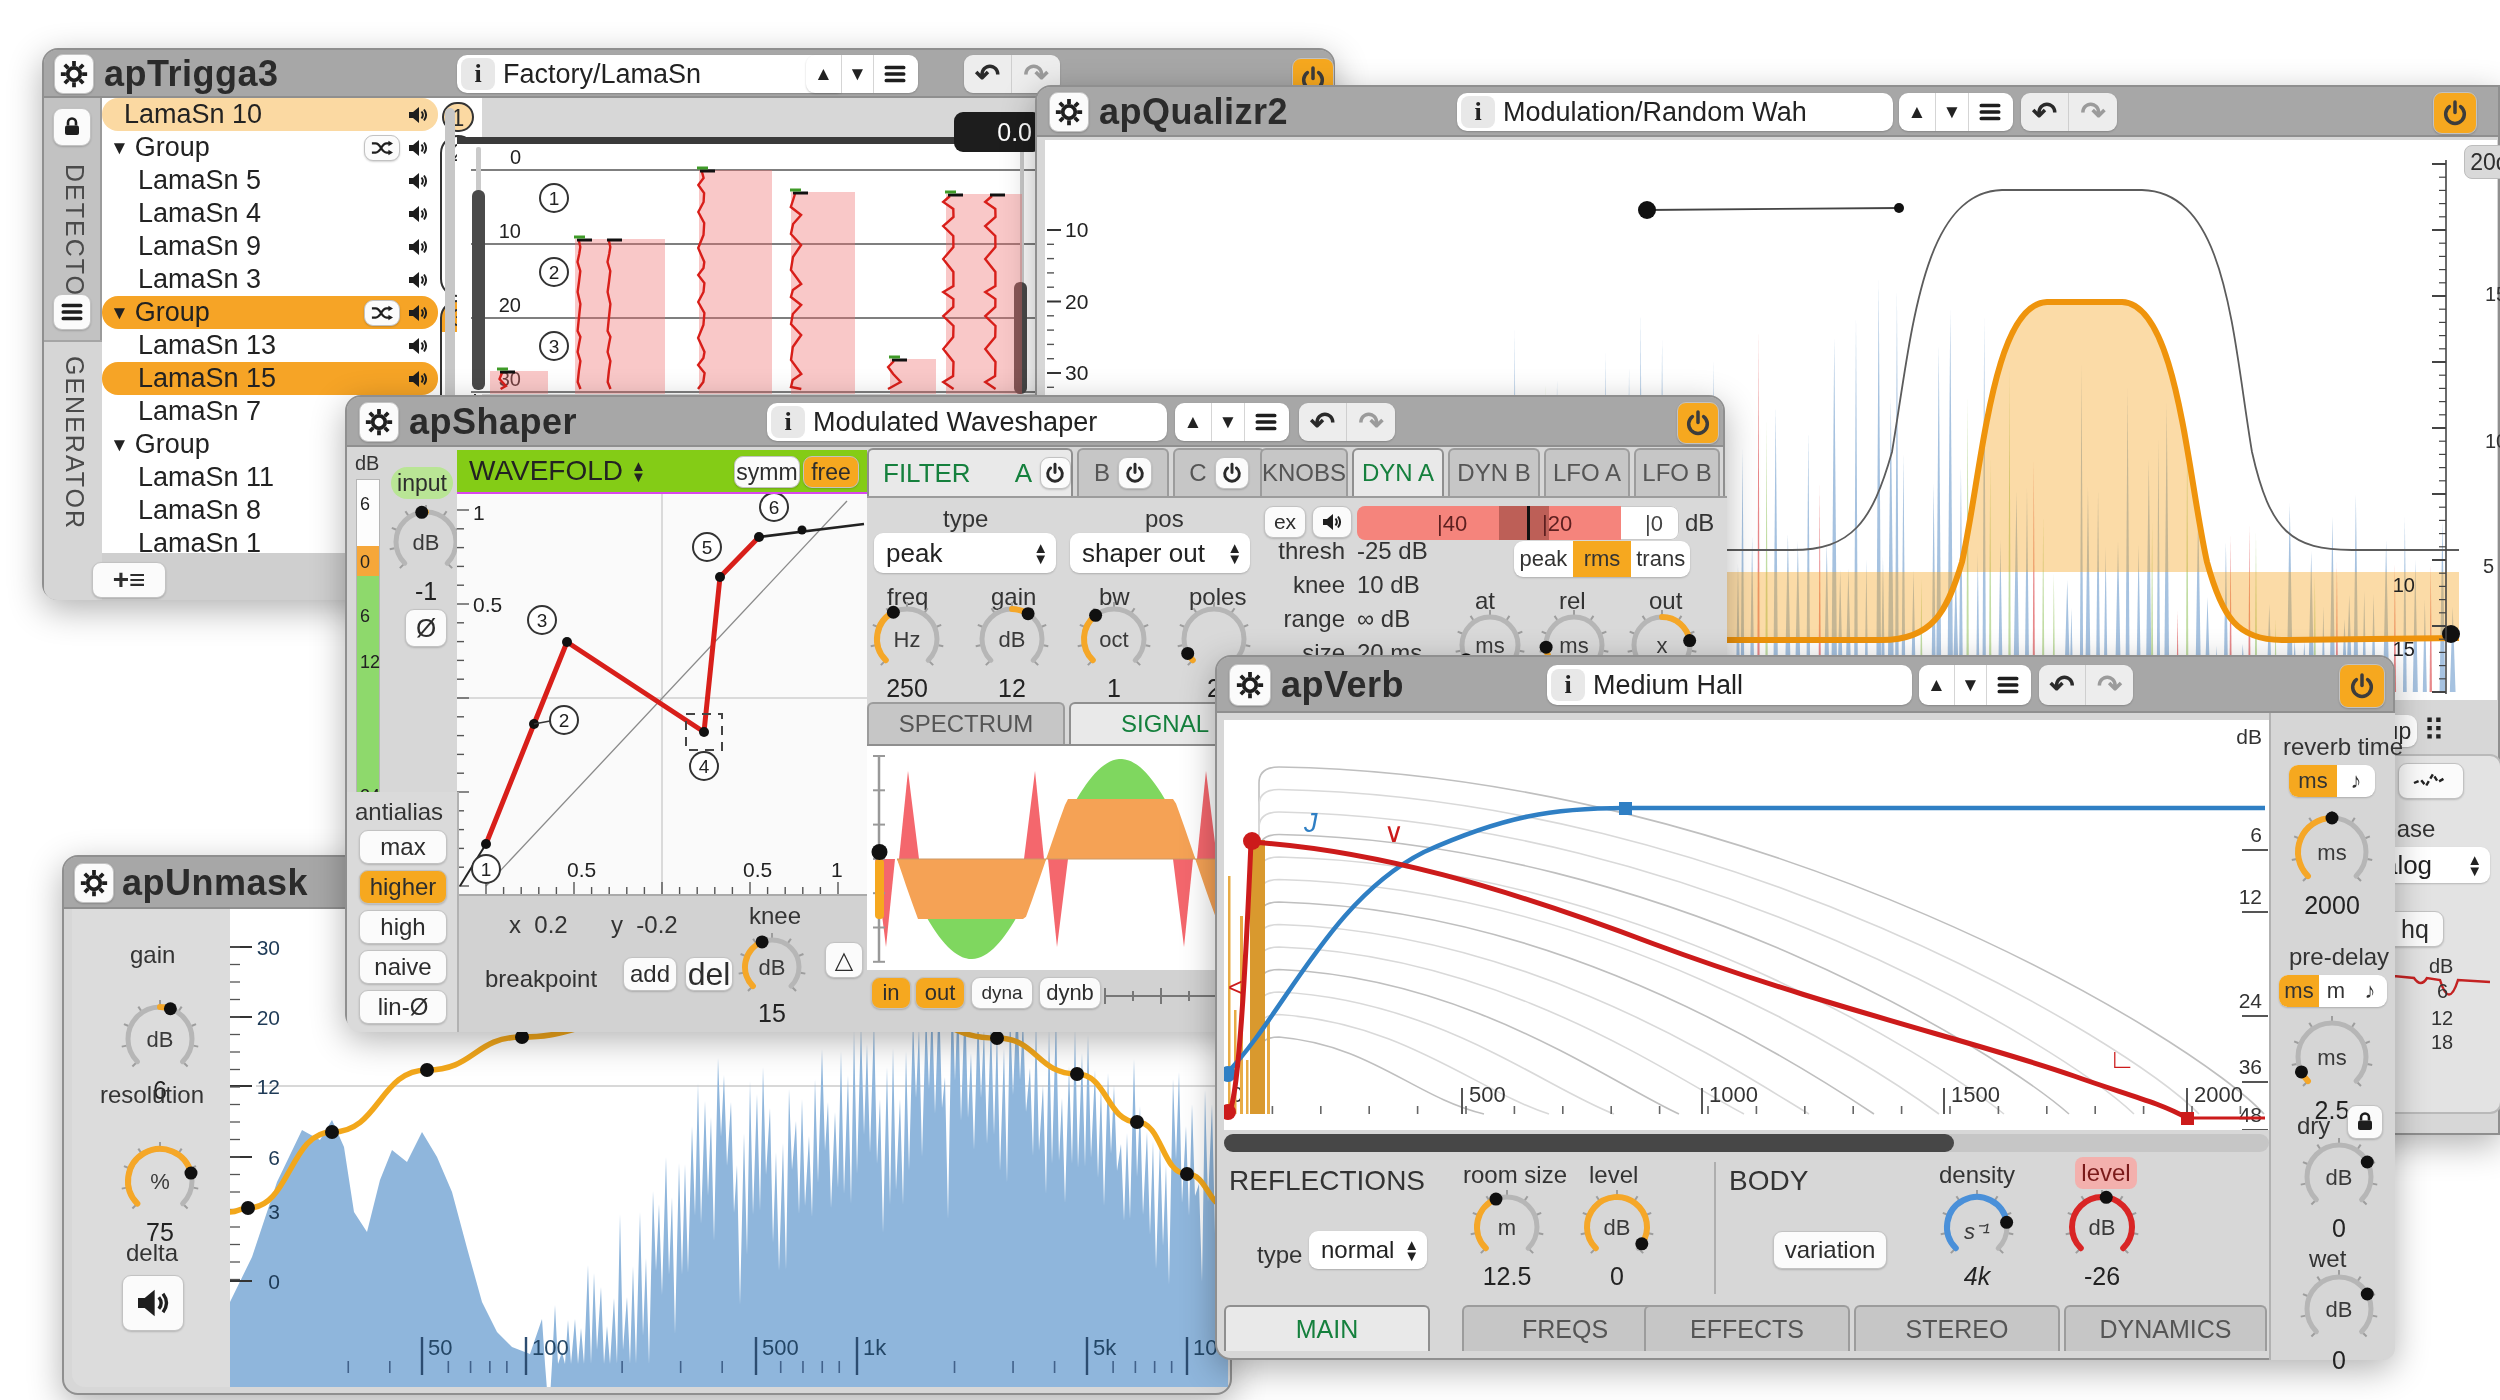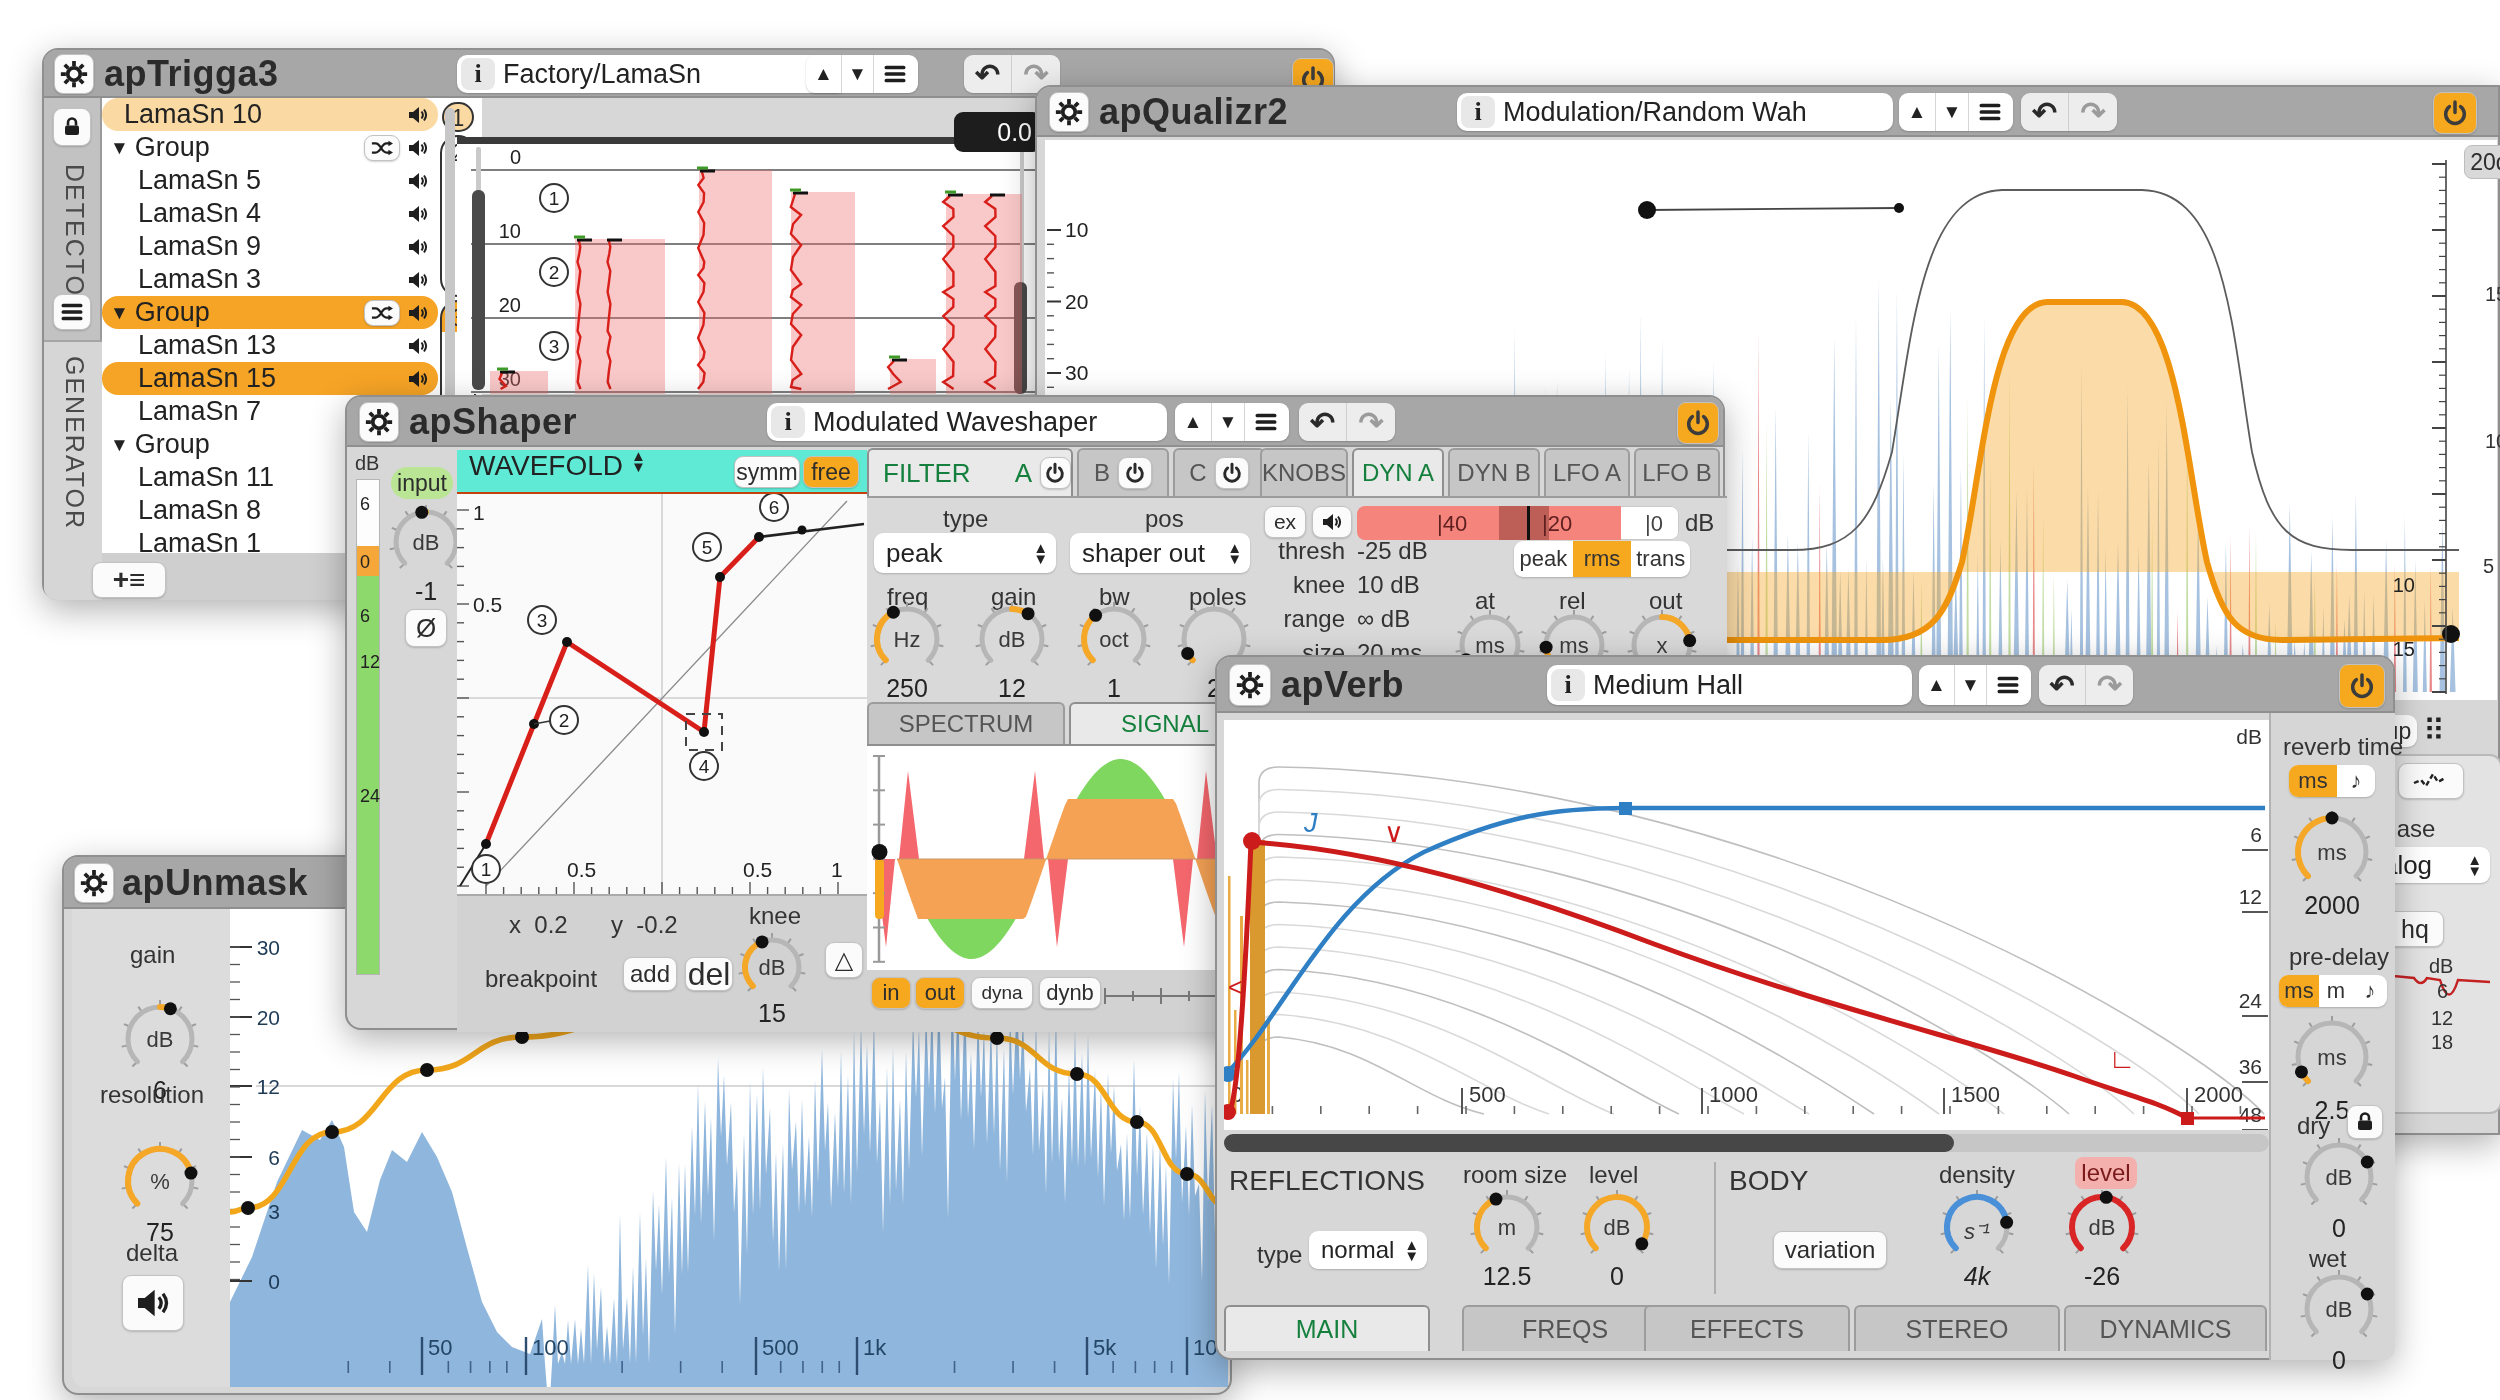--- a/index.html
+++ b/index.html
@@ -854,21 +854,21 @@
         <line x1="61.62741699796952" y1="61.62741699796952" x2="65.16295090390226" y2="65.16295090390226" stroke="#9d9d9d" stroke-width="2"></line>
         <path d="M17.78679656440357 60.21320343559643A30 30 0 1 1 60.21320343559643 60.21320343559643" fill="none" stroke="#b6b6b6" stroke-width="5" stroke-linecap="round"></path>
         <path d="M34.77296304187252 9.299290268503274A30 30 0 0 1 39 9" fill="none" stroke="#f5a728" stroke-width="6" stroke-linecap="round"></path>
         <circle cx="34.77296304187252" cy="9.299290268503274" r="6.5" fill="#101010"></circle>
       </svg>
     <span class="ku" style="top: 27px;">dB</span>
       <span class="kv" style="top: 74px;">-1</span>
   </div>
   <div class="sqbtn" style="left:58px;top:212px;width:42px;height:38px;font-size:26px">Ø</div>
 
-  <div class="abs" style="left:110px;top:53px;width:410px;height:44px;background:#5eead4;border-bottom:2px solid #c2410c;display:flex;">
+  <div class="abs" style="left:110px;top:53px;width:410px;height:44px;background:#84cc16;border-bottom:2px solid #d946ef;display:flex;align-items:center">
     <span style="font-size:28px;margin-left:12px;color:#222">WAVEFOLD</span>
     <span class="updn" style="margin-left:8px">
         <span>▲</span>
         <span>▼</span>
       </span>
   </div>
   <div class="sqbtn" style="left:387px;top:59px;width:66px;height:32px;font-size:23px">symm</div>
   <div class="sqbtn on" style="left:456px;top:59px;width:56px;height:32px;font-size:23px">free</div>
   <svg id="sh-graph" class="abs" style="left:110px;top:97px;background:#fafafa" width="410" height="400">
       <line x1="205" y1="0" x2="205" y2="400" stroke="#cfcfcf" stroke-width="1.5"></line>
@@ -967,20 +967,30 @@
         <line x1="56.50609665440988" y1="56.50609665440987" x2="60.04163056034262" y2="60.04163056034261" stroke="#9d9d9d" stroke-width="2"></line>
         <path d="M16.908116907963212 55.09188309203678A27 27 0 1 1 55.09188309203678 55.09188309203678" fill="none" stroke="#b6b6b6" stroke-width="5" stroke-linecap="round"></path>
         <path d="M16.908116907963212 55.09188309203678A27 27 0 0 1 26.06063707751369 10.896034881017215" fill="none" stroke="#f5a728" stroke-width="6" stroke-linecap="round"></path>
         <circle cx="26.06063707751369" cy="10.896034881017215" r="6.5" fill="#101010"></circle>
       </svg>
     <span class="ku" style="top: 24px;">dB</span>
       <span class="kv" style="top: 68px;">15</span>
   </div>
   <div class="sqbtn" style="left:478px;top:545px;width:38px;height:36px;font-size:24px">△</div>
 
+  <div class="abs" style="left:0;top:395px;width:112px;height:240px;background:#dadada;border-right:2px solid #b2b2b2;border-radius:0 0 0 13px">
+    <div class="lab" style="left:8px;top:6px">antialias</div>
+    <div id="sh-aa">
+        <div class="sqbtn" style="left: 12px; top: 38px; width: 88px; height: 34px; font-size: 24px;">max</div>
+        <div class="sqbtn on" style="left: 12px; top: 78px; width: 88px; height: 34px; font-size: 24px;">higher</div>
+        <div class="sqbtn" style="left: 12px; top: 118px; width: 88px; height: 34px; font-size: 24px;">high</div>
+        <div class="sqbtn" style="left: 12px; top: 158px; width: 88px; height: 34px; font-size: 24px;">naive</div>
+        <div class="sqbtn" style="left: 12px; top: 198px; width: 88px; height: 34px; font-size: 24px;">lin-Ø</div>
+      </div>
+  </div>
 
   <div class="tab active" style="left:520px;top:51px;width:206px;height:48px;justify-content:flex-start">
     <span style="margin-left:14px;font-size:26px">FILTER</span>
     <span style="margin-left:44px;font-size:26px">A</span>
     <span class="sqbtn" style="position:static;width:34px;height:32px;margin-left:8px">
         <svg width="22" height="22" viewBox="0 0 24 24">
           <path d="M7.2 6.5a8 8 0 109.6 0" fill="none" stroke="#2a2a2a" stroke-width="3.2" stroke-linecap="round"></path>
           <path d="M12 2.5v9" stroke="#2a2a2a" stroke-width="3.2" stroke-linecap="round"></path>
         </svg>
       </span>

